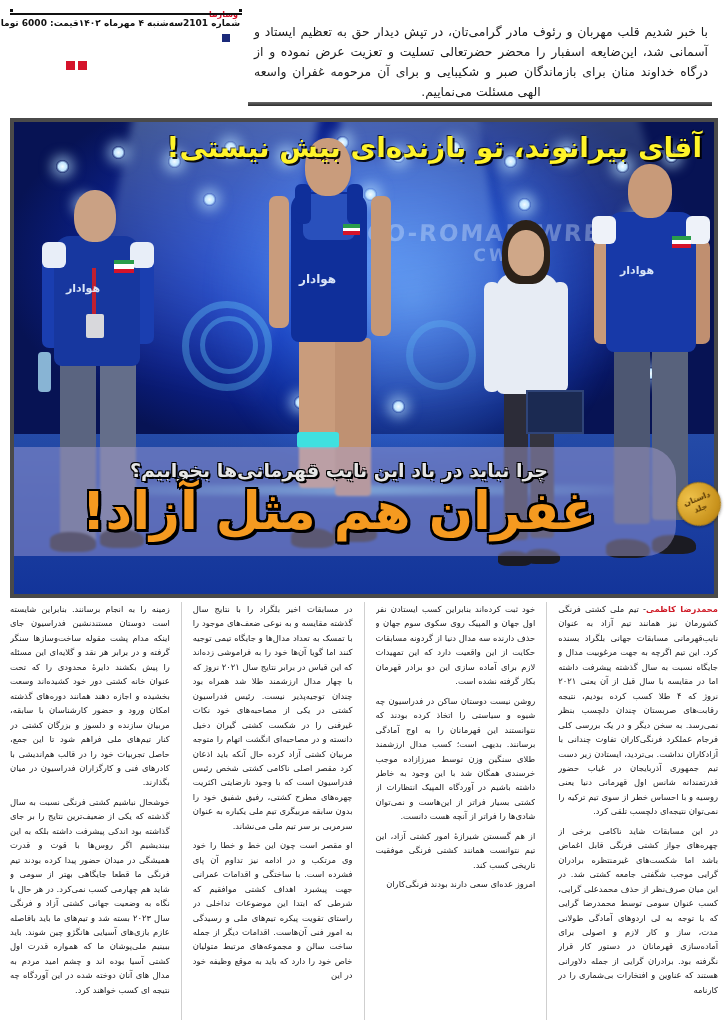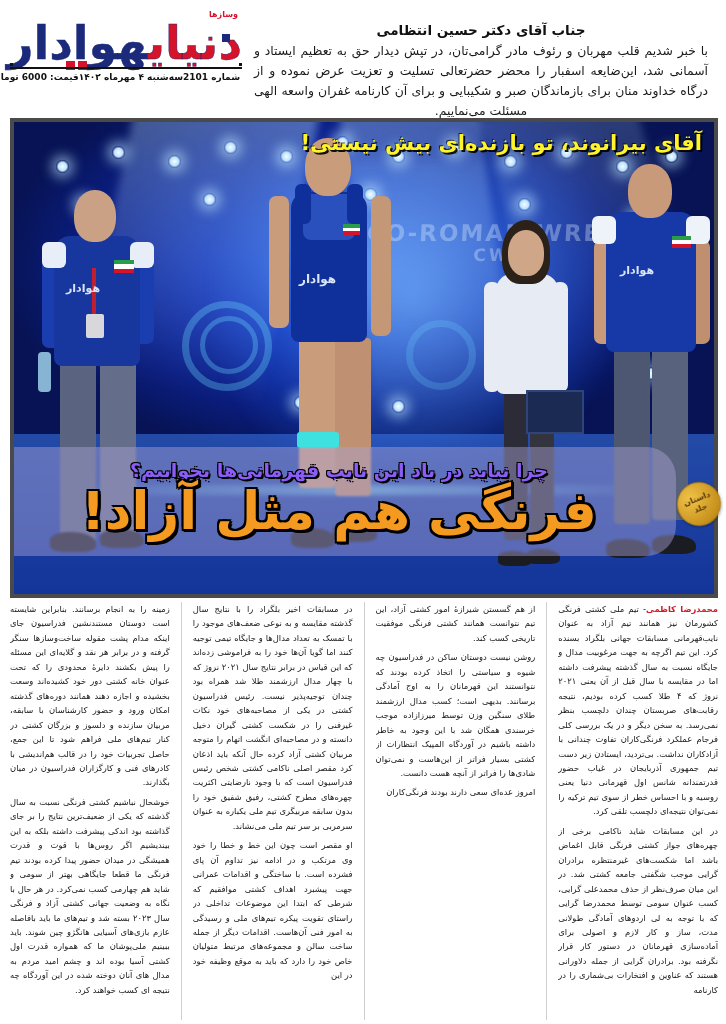--- a/index.html
+++ b/index.html
@@ -216,35 +216,35 @@
   
   .hero-banner {
     position:absolute; top:0; right:0; left:0; padding:5px 12px 7px 12px;
     direction:rtl; text-align:right; z-index:6;
   }
   .hb-kicker {
     color:#ffffff; font-weight:bold; font-size:12.5px;
     text-shadow:1px 1px 2px rgba(0,0,0,.85); letter-spacing:-0.2px;
   }
   .hb-title {
-    color:#fff42a; font-weight:bold; font-size:21px; margin-top:4px;
+    color:#fff42a; font-weight:bold; font-size:28px; margin-top:4px;
     text-shadow:2px 2px 0 rgba(0,0,0,.9), -1px -1px 0 rgba(0,0,0,.7);
     letter-spacing:-0.4px;
   }
 
   
   .headline-box {
     position:absolute; left:-4px; right:38px; bottom:38px; z-index:7;
     background:rgba(170,165,215,.45);
     border-radius:0 30px 30px 0;
     padding:12px 26px 18px 18px; direction:rtl; text-align:center;
     backdrop-filter:blur(1px);
   }
   .hl-kicker {
-    color:#8b5cf6; font-weight:bold; font-size:19px; letter-spacing:-0.5px;
+    color:#e5e5e5; font-weight:bold; font-size:19px; letter-spacing:-0.5px;
     text-shadow:2px 2px 0 #000, -1px -1px 0 #000, 1px -1px 0 #000, -1px 1px 0 #000;
   }
   .hl-main {
     color:#f59a20; font-weight:bold; font-size:52px; line-height:1.02;
     margin-top:4px; letter-spacing:-2px;
     text-shadow:
       3px 3px 0 #000, -2px -2px 0 #000, 2px -2px 0 #000, -2px 2px 0 #000,
       0 3px 0 #000, 3px 0 0 #000;
   }
 
@@ -282,38 +282,34 @@
 </head>
 <body>
 
 <div class="page">
 
   <div class="topbar">
 
     <div class="masthead">
       <div class="mh-kicker">وسازها</div>
       <div class="mh-tick"></div>
-      <div class="mh-logo">
-        <span class="red">دنیای</span><span>هوادار</span>
-      </div>
       <div class="mh-squares">
           <i></i>
           <i></i>
         </div>
       <div class="mh-rule"></div>
       <div class="mh-meta">
         <span>شماره 2101</span>
         <span>سه‌شنبه ۴ مهرماه ۱۴۰۲</span>
         <span>قیمت: 6000 تومان</span>
       </div>
     </div>
 
     <div class="notice">
-      <div class="notice-title">جناب آقای دکتر حسین انتظامی</div>
-      <div class="notice-body">با خبر شدیم قلب مهربان و رئوف مادر گرامی‌تان، در تپش دیدار حق به تعظیم ایستاد و آسمانی شد، این‌ضایعه اسفبار را محضر حضرتعالی تسلیت و تعزیت عرض نموده و از درگاه خداوند منان برای بازماندگان صبر و شکیبایی و برای آن کارنامه غفران واسعه الهی مسئلت می‌نماییم.</div>
+      <div class="notice-body">با خبر شدیم قلب مهربان و رئوف مادر گرامی‌تان، در تپش دیدار حق به تعظیم ایستاد و آسمانی شد، این‌ضایعه اسفبار را محضر حضرتعالی تسلیت و تعزیت عرض نموده و از درگاه خداوند منان برای بازماندگان صبر و شکیبایی و برای آن مرحومه غفران واسعه الهی مسئلت می‌نماییم.</div>
       <div class="notice-rule"></div>
     </div>
   </div>
 
   <div class="hero">
     <div class="hero-photo">
       <div class="bg-stage"></div>
       <div class="bg-glow"></div>
       <div class="beam b1"></div>
       <div class="beam b2"></div>
@@ -420,21 +416,21 @@
         <div class="jerseytxt" style="left:26px; top:120px;">هوادار</div>
       </div>
     </div>
 
     <div class="hero-banner">
       <div class="hb-title">آقای بیرانوند، تو بازنده‌ای بیش نیستی!</div>
     </div>
 
     <div class="headline-box">
       <div class="hl-kicker">چرا نباید در باد این نایب قهرمانی‌ها بخوابیم؟</div>
-      <div class="hl-main">فرنگی هم مثل آزاد!</div>
+      <div class="hl-main">غفران هم مثل آزاد!</div>
     </div>
   </div>
 
   <div class="cover-badge">
     <span>
       <b>داستان</b><br>
       <b>جلد</b>
     </span>
   </div>
 
@@ -442,22 +438,23 @@
     <div class="cols">
 
       <div class="col">
         <p><span class="byline">محمدرضا کاظمی</span><span>- تیم ملی کشتی فرنگی کشورمان نیز همانند تیم آزاد به عنوان نایب‌قهرمانی مسابقات جهانی بلگراد بسنده کرد. این تیم اگرچه به جهت مرغوبیت مدال و جایگاه نسبت به سال گذشته پیشرفت داشته اما در مقایسه با سال قبل از آن یعنی ۲۰۲۱ نروژ که ۴ طلا کسب کرده بودیم، نتیجه رقابت‌های صربستان چندان دلچسب بنظر نمی‌رسد. به سخن دیگر و در یک بررسی کلی فرجام عملکرد فرنگی‌کاران تفاوت چندانی با آزادکاران نداشت. بی‌تردید، ایستادن زیر دست تیم جمهوری آذربایجان در غیاب حضور قدرتمندانه شانس اول قهرمانی دنیا یعنی روسیه و با احساس خطر از سوی تیم ترکیه را نمی‌توان نتیجه‌ای دلچسب تلقی کرد.</span></p>
         <p>در این مسابقات شاید ناکامی برخی از چهره‌های جواز کشتی فرنگی قابل اغماض باشد اما شکست‌های غیرمنتظره برادران گرایی موجب شگفتی جامعه کشتی شد. در این میان صرف‌نظر از حذف محمدعلی گرایی، کسب عنوان سومی توسط محمدرضا گرایی که با توجه به لی اردوهای آمادگی طولانی مدت، ساز و کار لازم و اصولی برای آماده‌سازی قهرمانان در دستور کار قرار نگرفته بود. برادران گرایی از جمله دلاورانی هستند که عناوین و افتخارات بی‌شماری را در کارنامه</p>
       </div>
 
       <div class="colsep"></div>
 
       <div class="col">
+        <p>خود ثبت کرده‌اند بنابراین کسب ایستادن نفر اول جهان و المپیک روی سکوی سوم جهان و حذف دارنده سه مدال دنیا از گردونه مسابقات حکایت از این واقعیت دارد که این تمهیدات لازم برای آماده سازی این دو برادر قهرمان بکار گرفته نشده است.</p>
+        <p>روشن نیست دوستان ساکن در فدراسیون چه شیوه و سیاستی را اتخاذ کرده بودند که نتوانستند این قهرمانان را به اوج آمادگی برسانند. بدیهی است؛ کسب مدال ارزشمند طلای سنگین وزن توسط میرزازاده موجب خرسندی همگان شد با این وجود به خاطر داشته باشیم در آوردگاه المپیک انتظارات از کشتی بسیار فراتر از این‌هاست و نمی‌توان شادی‌ها را فراتر از آنچه هست دانست.</p>
         <p>از هم گسستن شیرازهٔ امور کشتی آزاد، این تیم نتوانست همانند کشتی فرنگی موفقیت تاریخی کسب کند.</p>
-        <p>روشن نیست دوستان ساکن در فدراسیون چه شیوه و سیاستی را اتخاذ کرده بودند که نتوانستند این قهرمانان را به اوج آمادگی برسانند. بدیهی است؛ کسب مدال ارزشمند طلای سنگین وزن توسط میرزازاده موجب خرسندی همگان شد با این وجود به خاطر داشته باشیم در آوردگاه المپیک انتظارات از کشتی بسیار فراتر از این‌هاست و نمی‌توان شادی‌ها را فراتر از آنچه هست دانست.</p>
         <p>امروز عده‌ای سعی دارند بودند فرنگی‌کاران</p>
       </div>
 
       <div class="colsep"></div>
 
       <div class="col">
         <p>در مسابقات اخیر بلگراد را با نتایج سال گذشته مقایسه و به نوعی ضعف‌های موجود را با تمسک به تعداد مدال‌ها و جایگاه تیمی توجیه کنند اما گویا آن‌ها خود را به فراموشی زده‌اند که این قیاس در برابر نتایج سال ۲۰۲۱ نروژ که با چهار مدال ارزشمند طلا شد همراه بود چندان توجیه‌پذیر نیست. رئیس فدراسیون کشتی در یکی از مصاحبه‌های خود نکات غیرفنی را در شکست کشتی گیران دخیل دانسته و در مصاحبه‌ای انگشت اتهام را متوجه مربیان کشتی آزاد کرده حال آنکه باید اذعان کرد مقصر اصلی ناکامی کشتی شخص رئیس فدراسیون است که با وجود نارضایتی اکثریت چهره‌های مطرح کشتی، رفیق شفیق خود را بدون سابقه مربیگری تیم ملی یکباره به عنوان سرمربی بر سر تیم ملی می‌نشاند.</p>
         <p>او مقصر است چون این خط و خطا را خود وی مرتکب و در ادامه نیز تداوم آن پای فشرده است. با ساختگی و اقدامات عمرانی جهت پیشبرد اهداف کشتی موافقیم که شرطی که ابتدا این موضوعات تداخلی در راستای تقویت پیکره تیم‌های ملی و رسیدگی به امور فنی آن‌هاست. اقدامات دیگر از جمله ساخت سالن و مجموعه‌های مرتبط متولیان خاص خود را دارد که باید به موقع وظیفه خود در این</p>
       </div>
 

